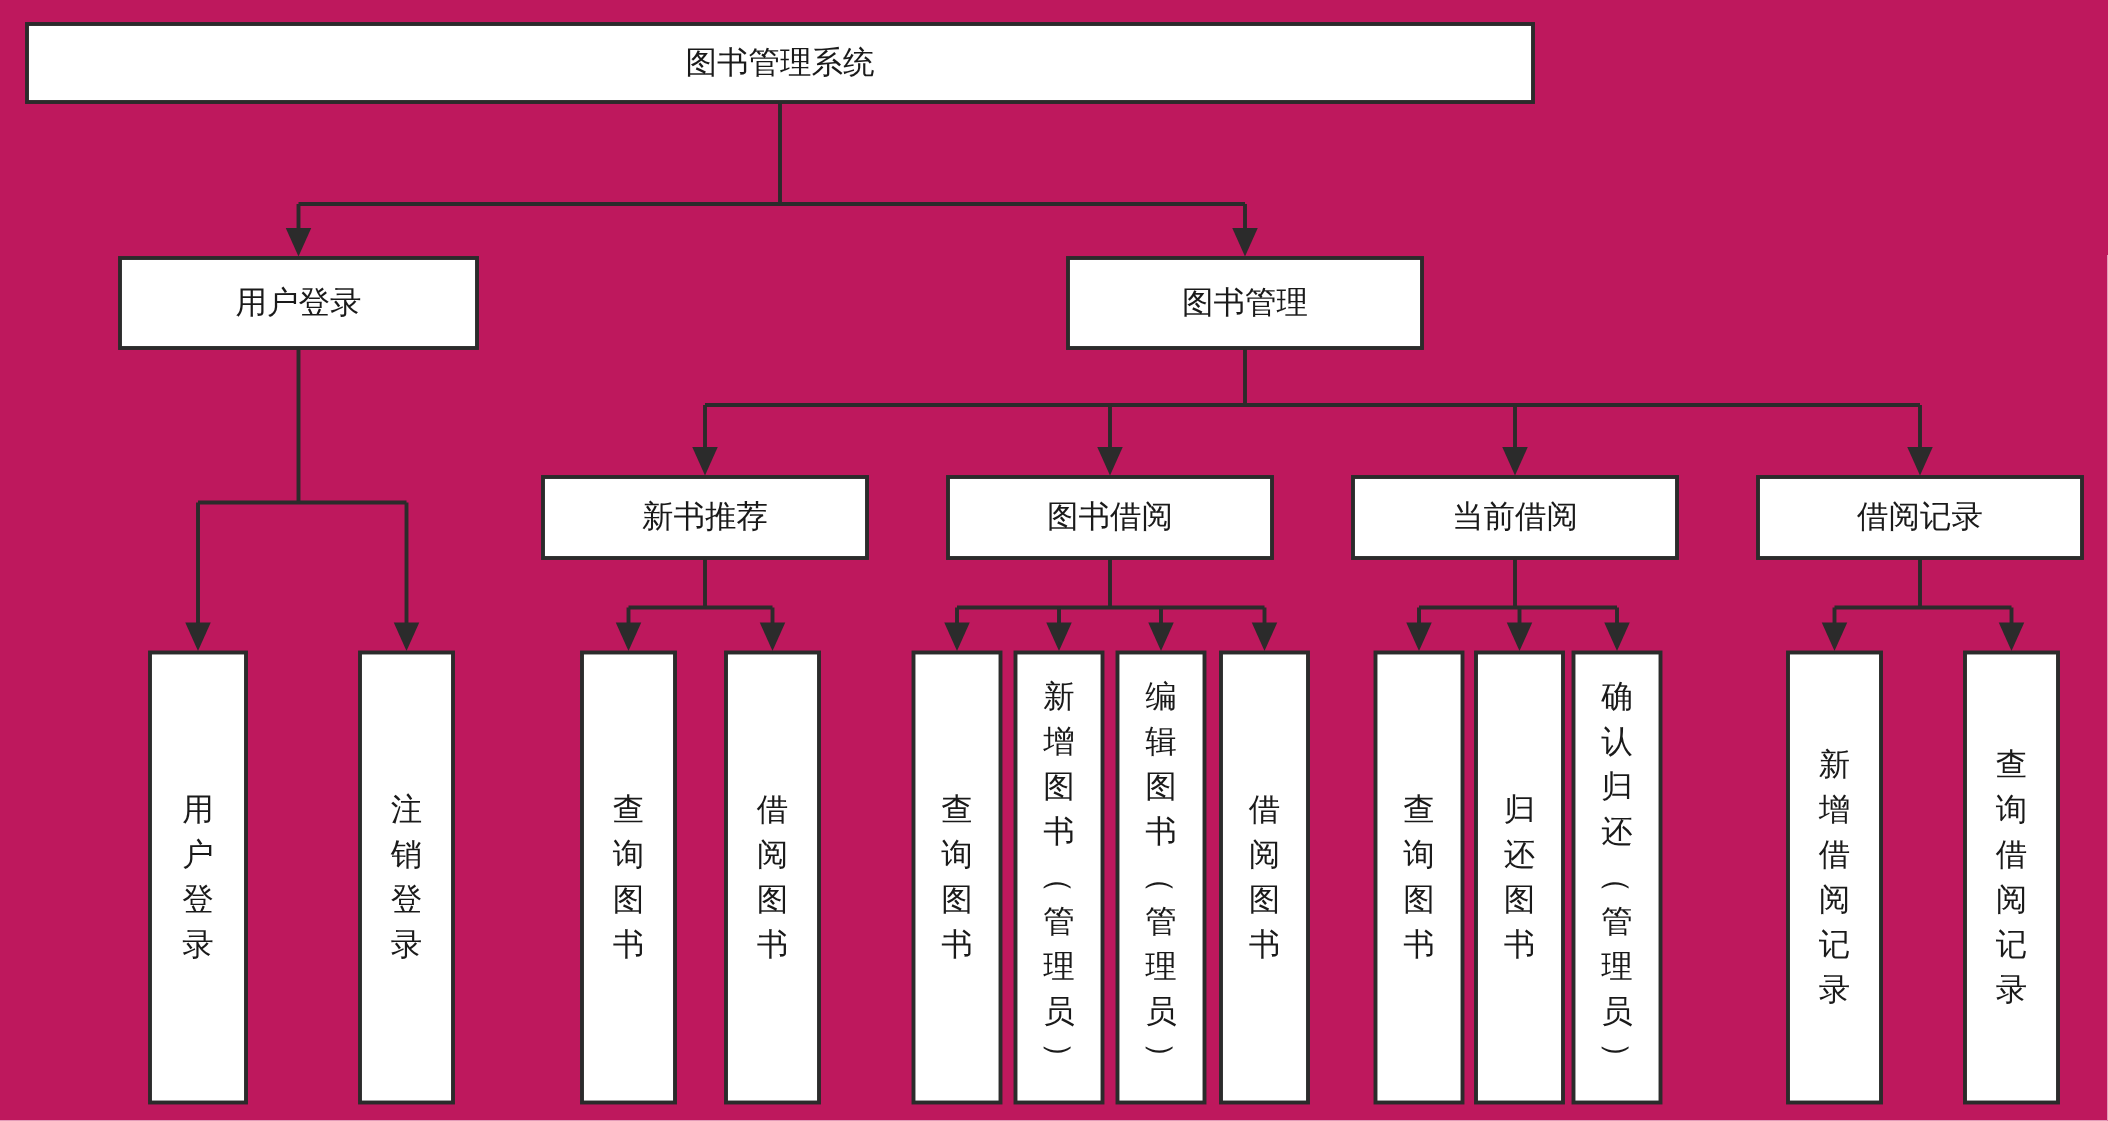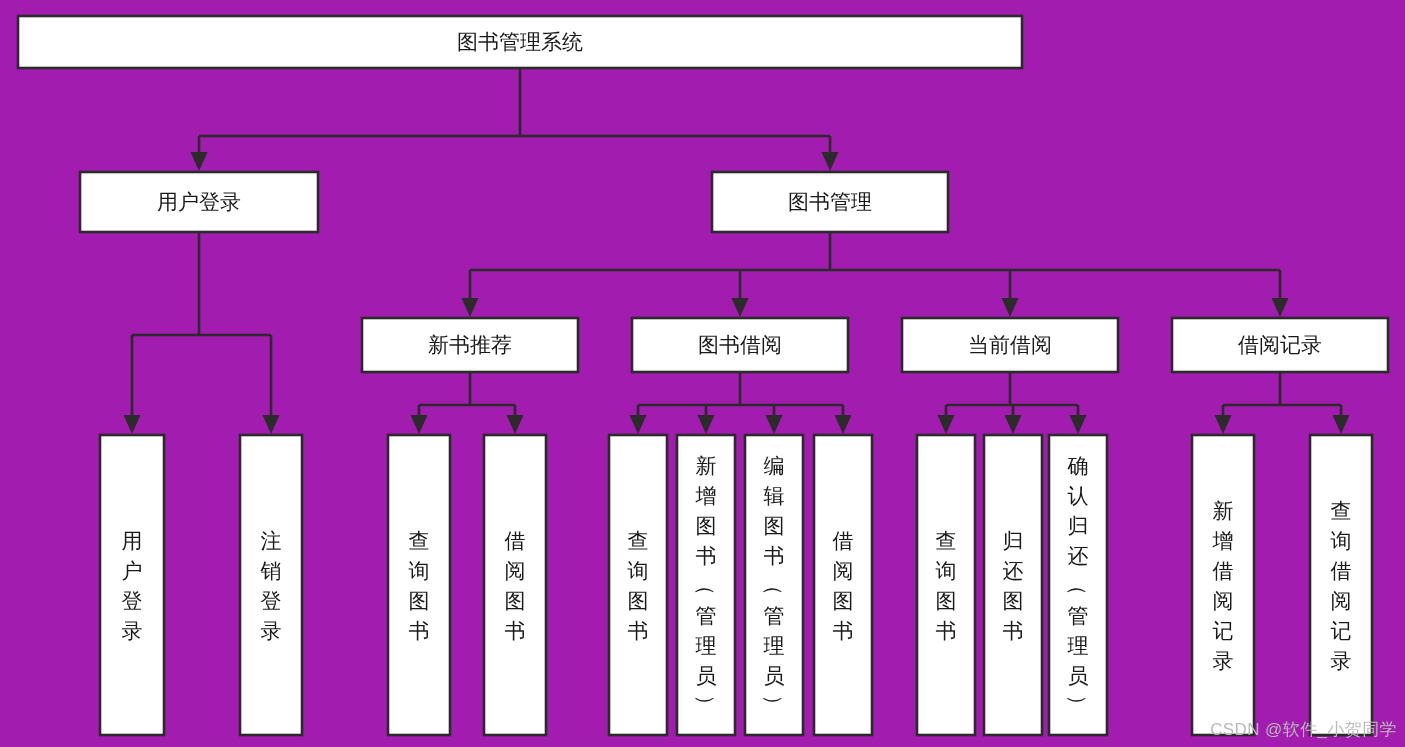--- a/index.html
+++ b/index.html
@@ -7,21 +7,21 @@
     padding: 0;
     background: #ffffff;
   }
   body {
     font-family: "Liberation Sans", "DejaVu Sans", sans-serif;
   }
   #page {
     position: relative;
     width: 1405px;
     height: 747px;
-    background: #a21caf;
+    background: #be185d;
     overflow: hidden;
     text-align: center;
   }
   #diagram-svg {
     position: absolute;
     left: 0;
     top: 0;
     width: 1405px;
     height: 747px;
   }
@@ -258,14 +258,13 @@
           <rect x="1310" y="435" width="62" height="300" class="node-box"></rect>
           <text x="1341" y="510" class="node-label-v" dominant-baseline="central">查</text>
           <text x="1341" y="540" class="node-label-v" dominant-baseline="central">询</text>
           <text x="1341" y="570" class="node-label-v" dominant-baseline="central">借</text>
           <text x="1341" y="600" class="node-label-v" dominant-baseline="central">阅</text>
           <text x="1341" y="630" class="node-label-v" dominant-baseline="central">记</text>
           <text x="1341" y="660" class="node-label-v" dominant-baseline="central">录</text>
         </g>
       </g>
   </svg>
-  <div class="watermark">CSDN @软件_小贺同学</div>
 </div>
 
 </body></html>

